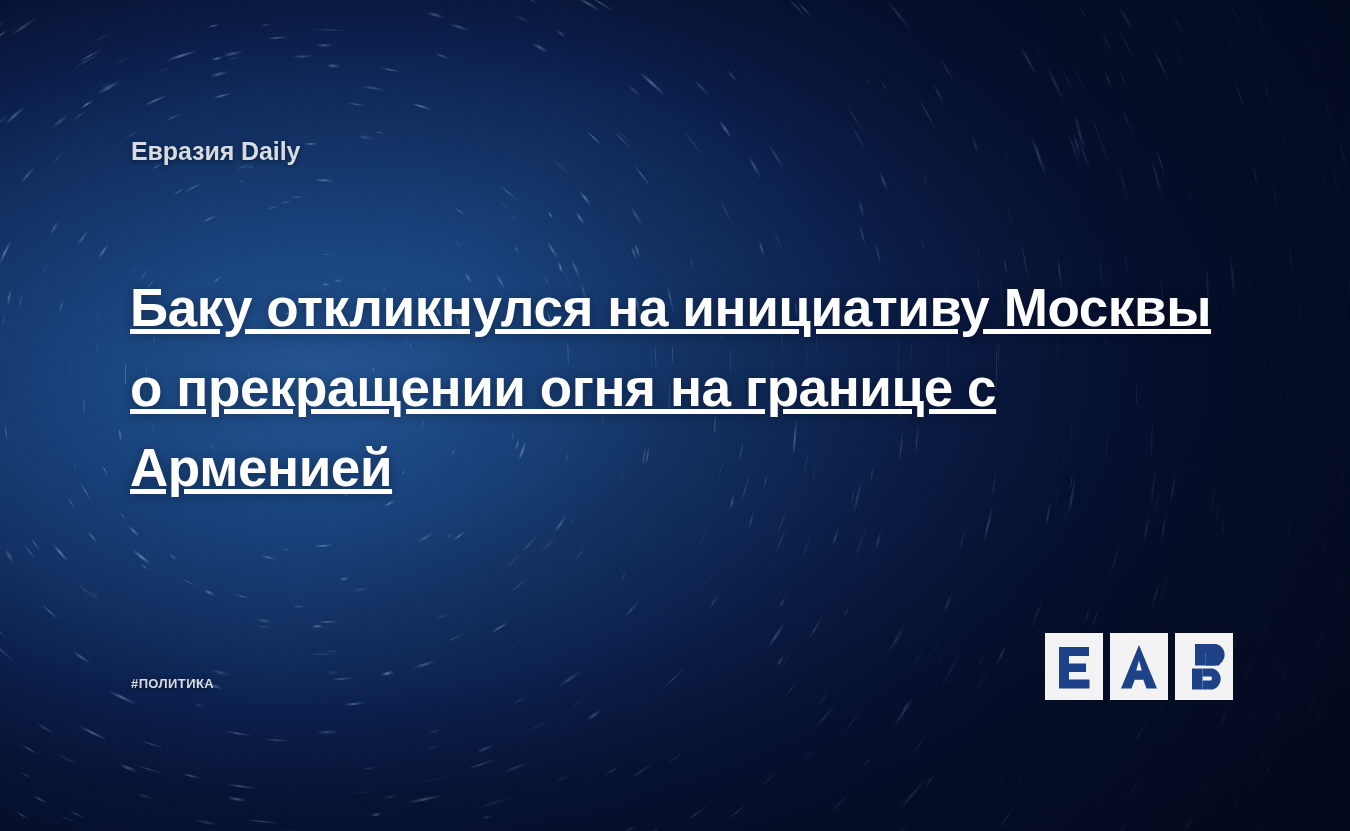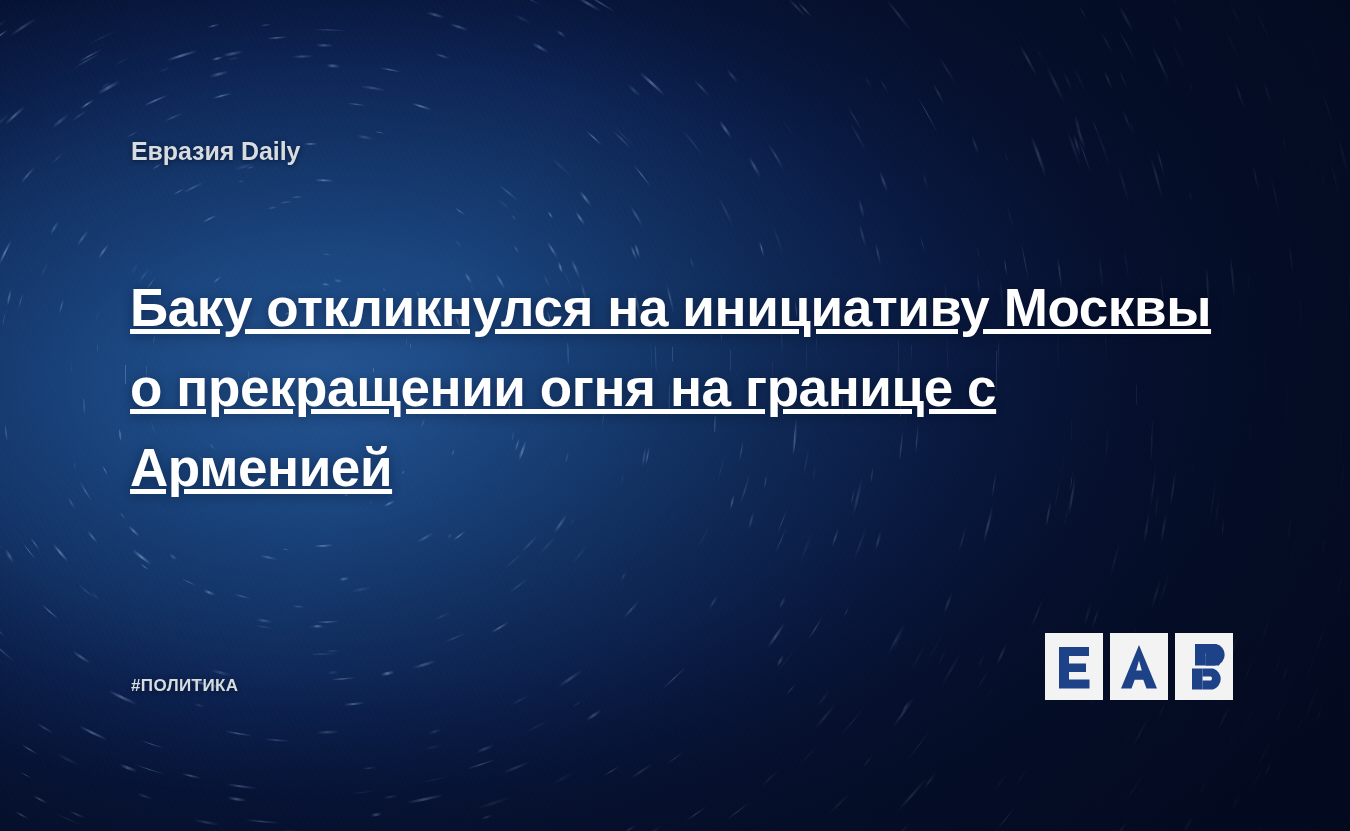--- a/index.html
+++ b/index.html
@@ -87,21 +87,21 @@
     letter-spacing: -0.4px;
     color: #ffffff;
     text-shadow: 0 2px 12px rgba(2,8,26,.42);
     text-decoration: underline;
   }
 
   .tag {
     position: absolute;
     left: 131px;
     top: 676px;
-    font-size: 17px;
+    font-size: 13px;
     font-weight: 700;
     letter-spacing: 0.4px;
     color: #d7dce0;
     text-shadow: 0 1px 5px rgba(2,8,26,.55);
     white-space: nowrap;
   }
 
   
   .logo {
     position: absolute;

